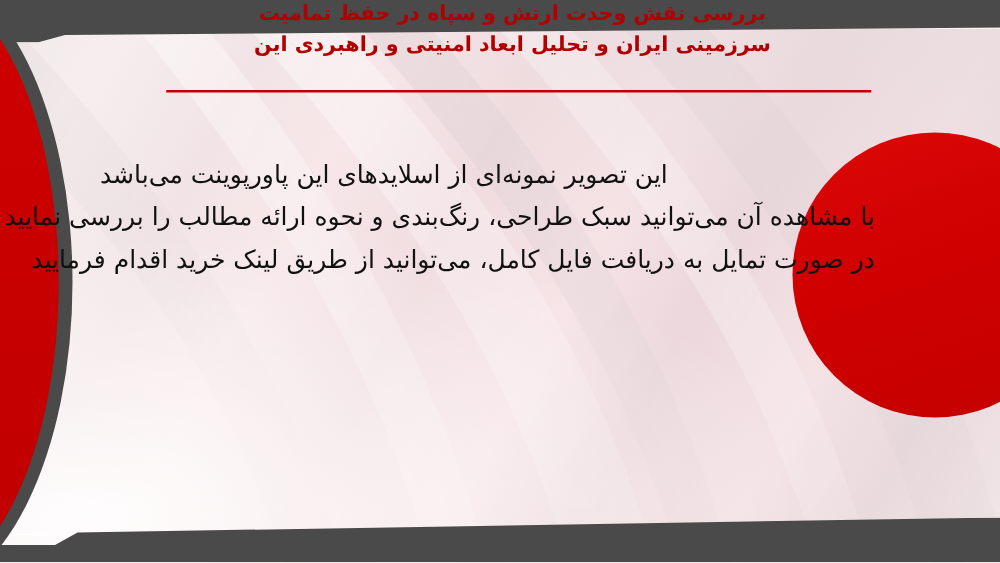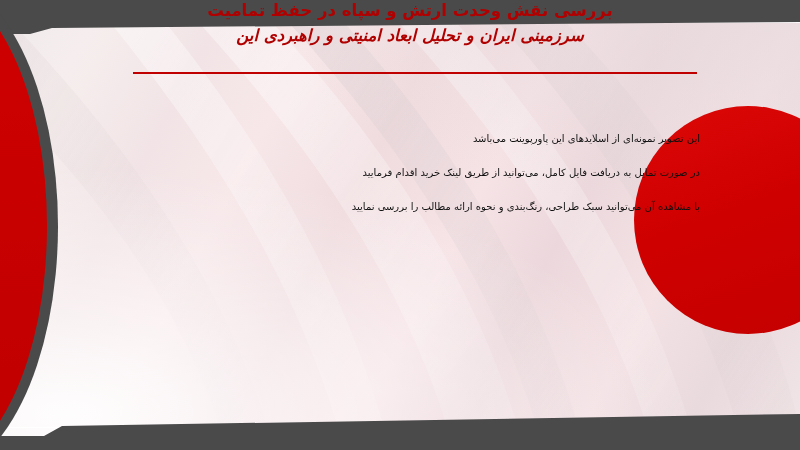--- a/index.html
+++ b/index.html
@@ -121,43 +121,43 @@
     text-align: center;
     direction: rtl;
     color: #b00000;
     font-size: 16.5px;
     font-weight: bold;
     line-height: 25px;
     letter-spacing: 0;
     z-index: 6;
   }
   .title-line { white-space: nowrap; }
-  .title-line-2 { white-space: nowrap; font-style: italic; }
+  .title-line-2 { white-space: nowrap; }
   .title-line-3 { white-space: nowrap; }
 
   .title-rule {
     position: absolute;
     left: 133px;
     top: 72px;
     width: 564px;
     height: 2px;
     background: #c00000;
     z-index: 7;
   }
 
   
   .body-block {
     position: absolute;
     right: 100px;
     top: 122px;
     width: 620px;
     direction: rtl;
-    text-align: right;
+    text-align: left;
     color: #111111;
-    font-size: 10px;
+    font-size: 20px;
     line-height: 34px;
     z-index: 6;
   }
   .body-line { white-space: nowrap; }
 </style>
 </head>
 <body>
 
 <div id="slide">
 
@@ -200,17 +200,17 @@
 
   <div class="title-block">
     <div class="title-line">بررسی نقش وحدت ارتش و سپاه در حفظ تمامیت</div>
     <div class="title-line-2">سرزمینی ایران و تحلیل ابعاد امنیتی و راهبردی این</div>
   </div>
 
   <div class="title-rule"></div>
 
   <div class="body-block">
     <div class="body-line">این تصویر نمونه‌ای از اسلایدهای این پاورپوینت می‌باشد</div>
+    <div class="body-line">با مشاهده آن می‌توانید سبک طراحی، رنگ‌بندی و نحوه ارائه مطالب را بررسی نمایید</div>
     <div class="body-line">در صورت تمایل به دریافت فایل کامل، می‌توانید از طریق لینک خرید اقدام فرمایید</div>
-    <div class="body-line">با مشاهده آن می‌توانید سبک طراحی، رنگ‌بندی و نحوه ارائه مطالب را بررسی نمایید</div>
   </div>
 
 </div>
 
 </body></html>

